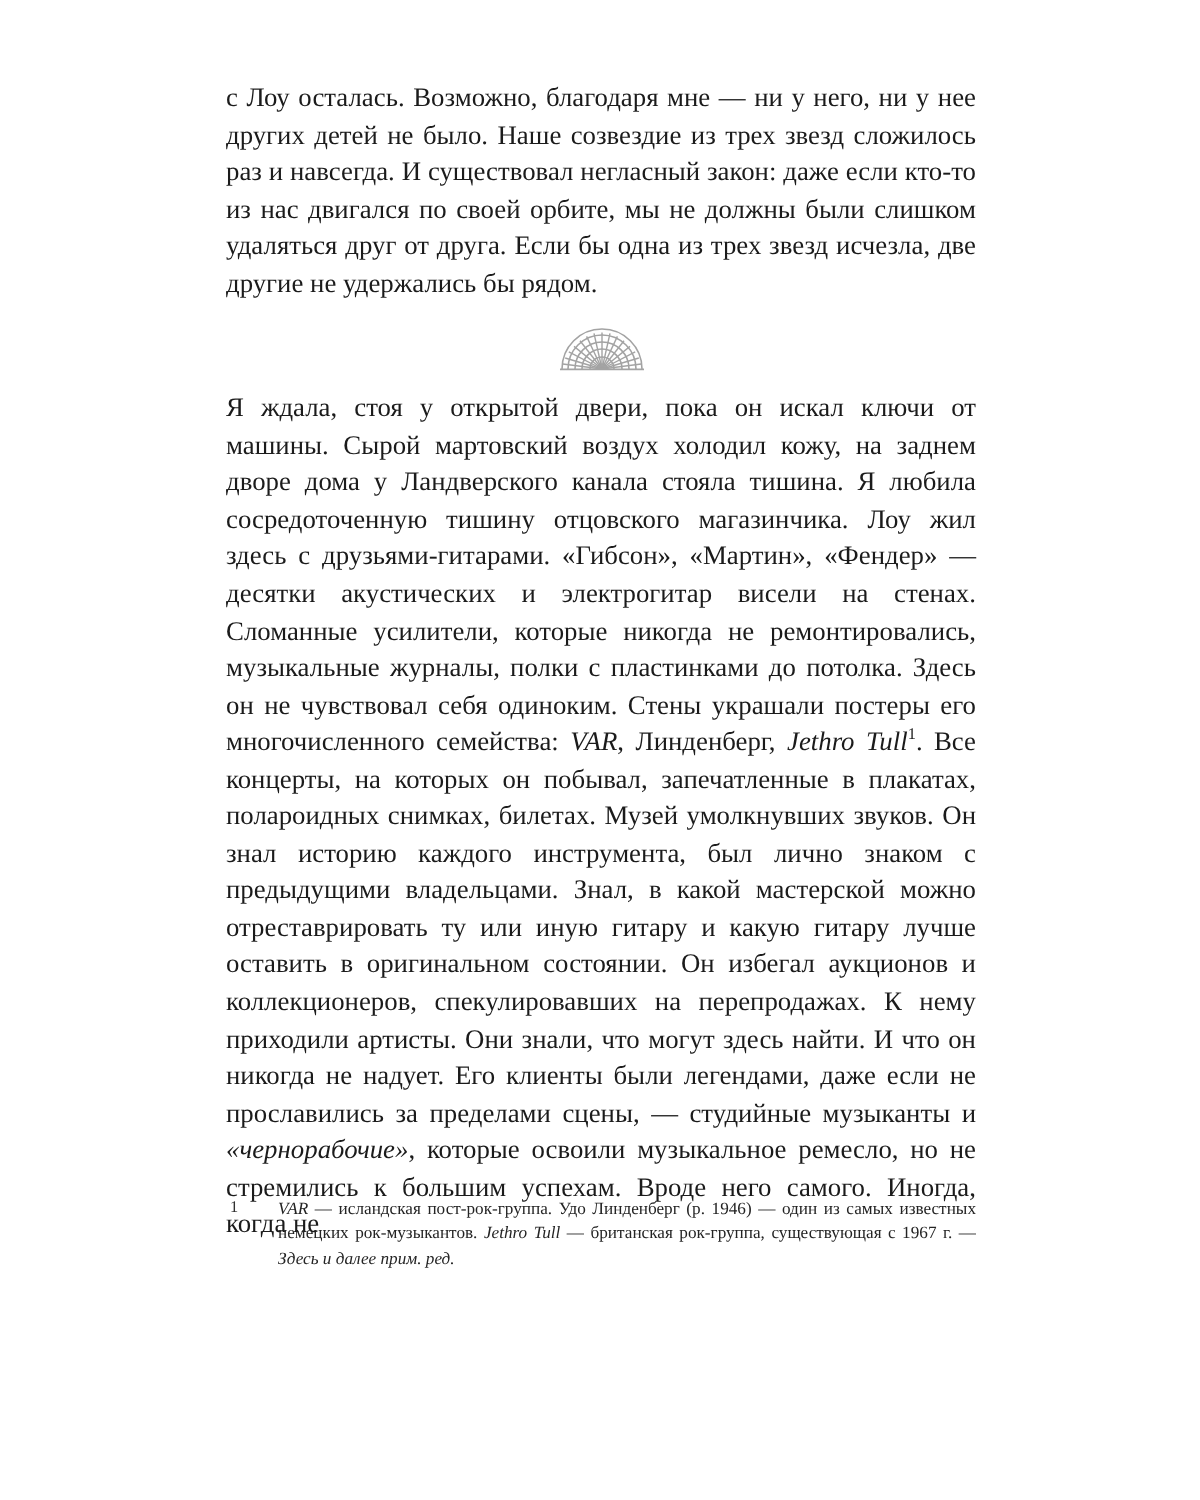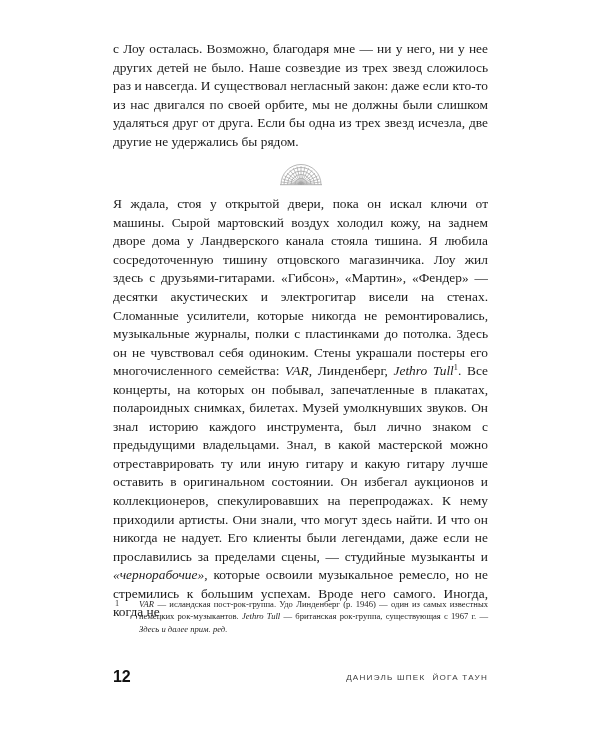--- a/index.html
+++ b/index.html
@@ -180,18 +180,14 @@
 
   </div>
 
   <div class="footnote">
     <div class="footnote-row">
       <span class="fn-marker">1</span>
       <span class="fn-text"><em>VAR</em><span> — исландская пост-рок-группа. Удо Линденберг (р. 1946) — один из самых известных немецких рок-музыкантов. </span><em>Jethro Tull</em><span> — британская рок-группа, существующая с 1967 г. — </span><em>Здесь и далее прим. ред.</em></span>
     </div>
   </div>
 
-  <div class="footer">
-    <span class="folio">12</span>
-    <span class="running-head">ДАНИЭЛЬ ШПЕК  ЙОГА ТАУН</span>
-  </div>
 
 </div>
 
 </body></html>

